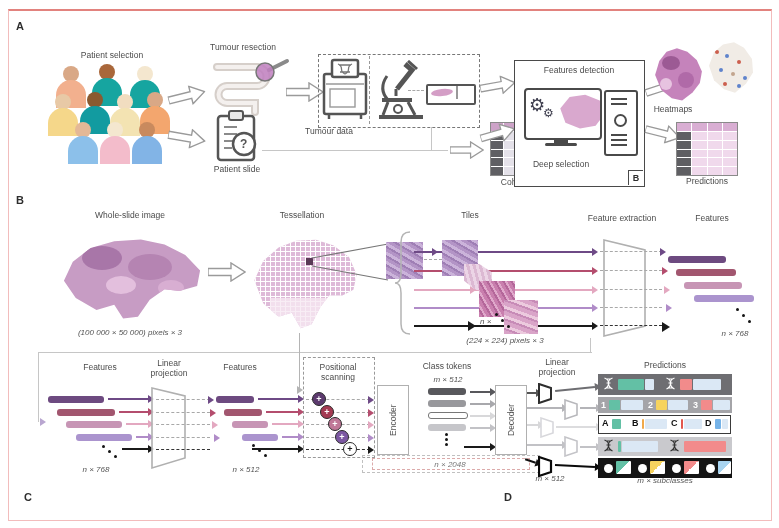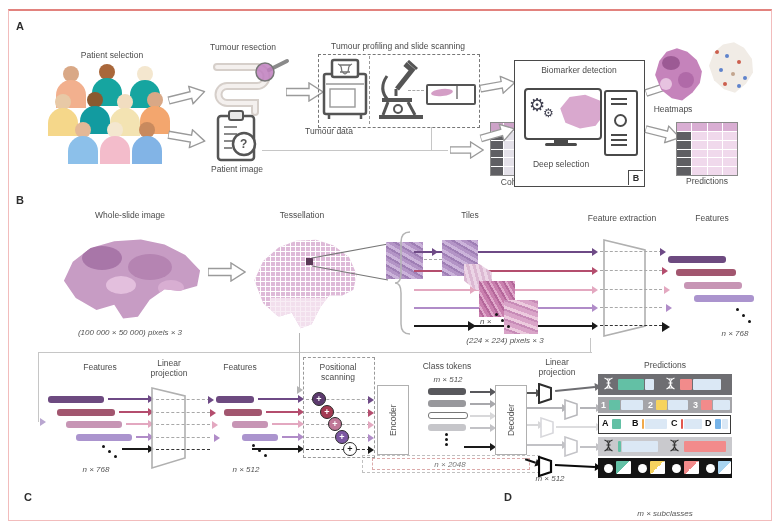--- a/index.html
+++ b/index.html
@@ -104,27 +104,26 @@
     <circle cx="64" cy="16" r="9" fill="#c07fc0" fill-opacity="0.85" stroke="#777" stroke-width="1.5"></circle>
   </svg>
 
   <svg width="46" height="52" viewBox="0 0 46 52" style="position:absolute;left:214px;top:110px">
     <rect x="4" y="6" width="36" height="44" rx="3" fill="#fff" stroke="#555" stroke-width="2.5"></rect>
     <rect x="15" y="1" width="14" height="9" rx="2" fill="#e8e8e8" stroke="#555" stroke-width="2"></rect>
     <path d="M10,17 h13 M10,24 h13 M10,31 h10 M10,38 h8" stroke="#8a8a8a" stroke-width="2"></path>
     <circle cx="30" cy="34" r="11" fill="#fff" stroke="#555" stroke-width="2.5"></circle>
   </svg>
   <span style="position:absolute;left:240px;top:137px;font-size:12px;font-weight:bold;color:#555">?</span>
-  <div class="l" style="left:192px;top:164px;width:90px">Patient image</div>
+  <div class="l" style="left:192px;top:164px;width:90px">Patient slide</div>
 
   <svg width="38" height="20" viewBox="0 0 38 20" style="position:absolute;left:286px;top:82px">
       <polygon points="0,6.5 23,6.5 23,1 37,10 23,19 23,13.5 0,13.5" fill="#fff" stroke="#9a9a9a" stroke-width="1.4"></polygon>
     </svg>
 
-  <div class="l" style="left:300px;top:41px;width:196px">Tumour profiling and slide scanning</div>
   <div style="position:absolute;left:318px;top:54px;width:160px;height:72px;border:1.2px dashed #777"></div>
   <div class="vdash" style="left:369px;top:56px;height:68px;border-color:#999"></div>
 
   <svg width="46" height="64" viewBox="0 0 46 64" style="position:absolute;left:322px;top:58px">
     <rect x="2" y="16" width="42" height="40" rx="2" fill="#fff" stroke="#555" stroke-width="2.5"></rect>
     <rect x="10" y="2" width="26" height="17" rx="2" fill="#fff" stroke="#555" stroke-width="2.5"></rect>
     <path d="M16,6 c7,3 0,7 7,10 M30,6 c-7,3 0,7 -7,10 M17,7 h12 M18,14 h10" stroke="#777" stroke-width="1.3" fill="none"></path>
     <path d="M4,26 h38" stroke="#999" stroke-width="1.4"></path>
     <rect x="8" y="31" width="25" height="18" fill="none" stroke="#999" stroke-width="1.4"></rect>
     <path d="M7,56 v5 M39,56 v5" stroke="#555" stroke-width="2.5"></path>
@@ -188,21 +187,21 @@
   <div class="l" style="left:478px;top:177px;width:90px">Cohort data</div>
 
   <svg width="36" height="19" viewBox="0 0 38 20" style="position:absolute;left:480px;top:76px;transform:rotate(-10deg)">
       <polygon points="0,6.5 23,6.5 23,1 37,10 23,19 23,13.5 0,13.5" fill="#fff" stroke="#9a9a9a" stroke-width="1.4"></polygon>
     </svg>
   <svg width="36" height="19" viewBox="0 0 38 20" style="position:absolute;left:480px;top:124px;transform:rotate(-16deg)">
       <polygon points="0,6.5 23,6.5 23,1 37,10 23,19 23,13.5 0,13.5" fill="#fff" stroke="#9a9a9a" stroke-width="1.4"></polygon>
     </svg>
 
   <div class="obox" style="left:514px;top:60px;width:129px;height:125px"></div>
-  <div class="l lw" style="left:535px;top:65px;width:88px">Biomarker detection</div>
+  <div class="l lw" style="left:535px;top:65px;width:88px">Features detection</div>
   <div style="position:absolute;left:524px;top:88px;width:74px;height:48px;border:2.5px solid #4a4a4a;border-radius:4px;background:#fff;overflow:hidden">
     <div style="position:absolute;right:-6px;top:4px;width:52px;height:36px;background:#d9a8ce;clip-path:polygon(12% 40%,30% 8%,60% 2%,88% 18%,98% 55%,80% 88%,50% 96%,22% 80%)"></div>
     <span style="position:absolute;left:3px;top:4px;font-size:18px;color:#3f3f4f">⚙</span>
     <span style="position:absolute;left:17px;top:16px;font-size:12px;color:#3f3f4f">⚙</span>
   </div>
   <div style="position:absolute;left:554px;top:138px;width:14px;height:5px;background:#4a4a4a"></div>
   <div style="position:absolute;left:545px;top:143px;width:32px;height:3px;background:#4a4a4a;border-radius:2px"></div>
   <div style="position:absolute;left:604px;top:90px;width:30px;height:62px;border:2.5px solid #4a4a4a;border-radius:3px;background:#fff">
     <div style="position:absolute;left:5px;top:6px;width:16px;height:2px;background:#4a4a4a"></div>
     <div style="position:absolute;left:5px;top:11px;width:16px;height:2px;background:#4a4a4a"></div>
@@ -543,14 +542,14 @@
     <div style="position:absolute;left:6px;top:6px;width:9px;height:9px;border-radius:50%;background:#fff"></div>
     <div class="pbar" style="left:18px;top:3px;width:15px;height:13px;background:linear-gradient(135deg,#63c0a5 50%,#fff 50%)"></div>
     <div style="position:absolute;left:40px;top:6px;width:9px;height:9px;border-radius:50%;background:#fff"></div>
     <div class="pbar" style="left:52px;top:3px;width:15px;height:13px;background:linear-gradient(135deg,#f6d35e 50%,#fff 50%)"></div>
     <div style="position:absolute;left:74px;top:6px;width:9px;height:9px;border-radius:50%;background:#fff"></div>
     <div class="pbar" style="left:86px;top:3px;width:15px;height:13px;background:linear-gradient(135deg,#f28b8b 50%,#fff 50%)"></div>
     <div style="position:absolute;left:108px;top:6px;width:9px;height:9px;border-radius:50%;background:#fff"></div>
     <div class="pbar" style="left:120px;top:3px;width:13px;height:13px;background:linear-gradient(135deg,#a8d4f0 50%,#fff 50%)"></div>
   </div>
 
-  <div class="cap" style="left:620px;top:509px;width:90px;">m × subclasses</div>
+  <div class="cap" style="left:620px;top:476px;width:90px;">m × subclasses</div>
 </div>
 
 </body></html>

